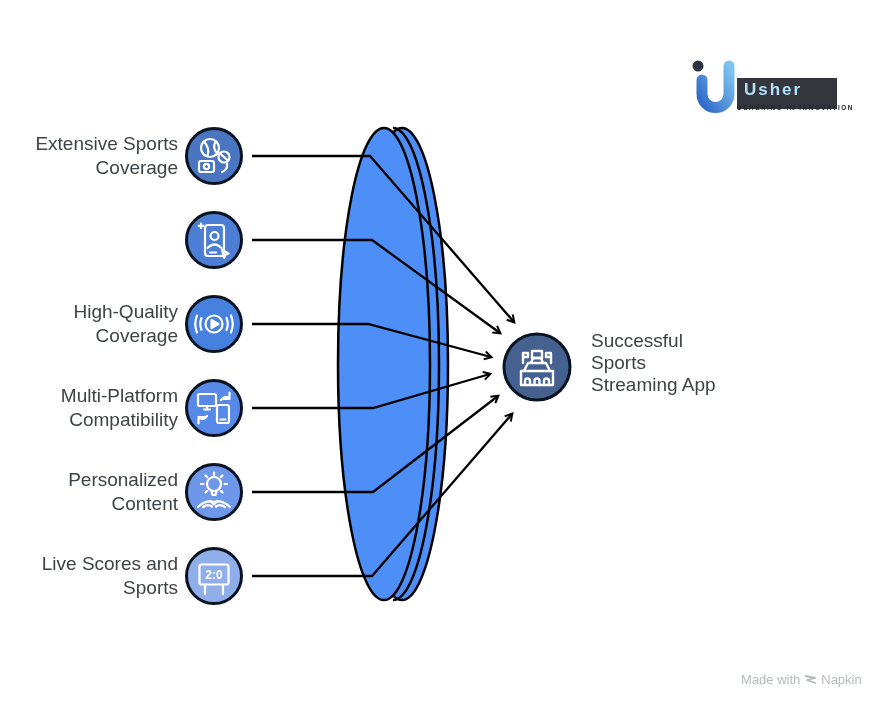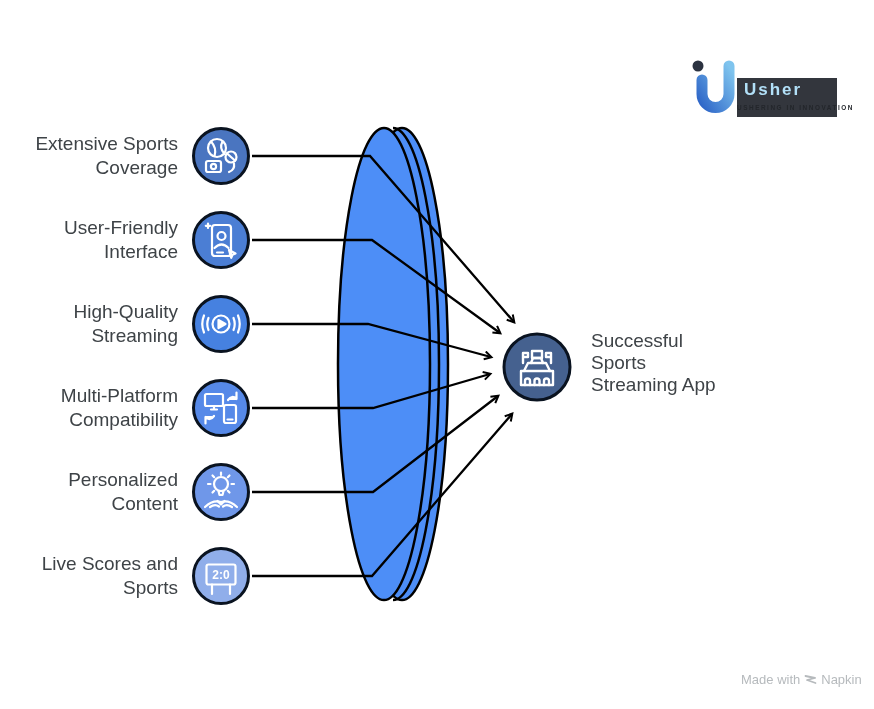--- a/index.html
+++ b/index.html
@@ -8,37 +8,37 @@
     font-family:"Liberation Sans",sans-serif;overflow:hidden;
   }
   
   #diagram-svg{position:absolute;left:0;top:0;}
   
   .feature-label{
     position:absolute;left:20px;width:158px;height:48px;
     text-align:right;font-size:19px;line-height:24px;color:#3e4347;
     display:flex;flex-direction:column;justify-content:center;align-items:flex-start;
   }
-  .feature-icon{position:absolute;width:60px;height:60px;left:191px;}
+  .feature-icon{position:absolute;width:60px;height:60px;left:184px;}
   .feature-icon svg{display:block;}
   
   .result-icon{position:absolute;left:501px;top:331px;width:72px;height:72px;}
   .result-label{
     position:absolute;left:591px;top:330px;width:140px;
     font-size:19px;line-height:22px;color:#3e4347;
   }
   
   #logo{position:absolute;left:690px;top:54px;width:150px;height:62px;}
   #logo-mark{position:absolute;left:0;top:2px;}
   #logo-idea{
     position:absolute;left:50px;top:2px;font-size:18px;font-weight:bold;
     color:#4e93d6;letter-spacing:2.5px;margin-top:33px;
   }
   #logo-usher{
-    position:absolute;left:47px;top:24px;width:93px;height:39px;background:#33363d;
+    position:absolute;left:47px;top:24px;width:93px;height:31px;background:#33363d;
     color:#b2e0f8;font-size:17px;font-weight:bold;letter-spacing:2px;
     padding-left:7px;line-height:23px;
   }
   #logo-tagline{
     position:absolute;left:47px;top:50px;width:100px;font-size:6.4px;font-weight:bold;
     letter-spacing:1.55px;color:#23262b;white-space:nowrap;
   }
   
   #footer{
     position:absolute;left:741px;top:672px;display:flex;align-items:center;gap:4px;
@@ -85,39 +85,36 @@
         <path d="M31.5,15.5 Q28,22 33.5,28"></path>
         <circle cx="40" cy="31" r="5.5"></circle>
         <path d="M36,27.5 L44,34.5"></path>
         <rect x="15" y="35" width="15" height="11" rx="2"></rect>
         <circle cx="22.5" cy="40.5" r="2.6"></circle>
         <path d="M38,46 Q44,44 43,37.5"></path>
       </g>
     </svg>
   </div>
 
-  <div class="feature-label" style="top:216px">
-      <span>User-Friendly Interface</span>
-    </div>
   <div class="feature-icon" style="top:210px">
     <svg width="60" height="60" viewBox="0 0 60 60">
       <circle cx="30" cy="30" r="27.5" stroke="#0a1320" stroke-width="3" fill="#4b7ed4"></circle>
       <g fill="none" stroke="#fff" stroke-width="2.2" stroke-linecap="round" stroke-linejoin="round">
         <rect x="21" y="15" width="19" height="31" rx="3"></rect>
         <circle cx="30.5" cy="26" r="4"></circle>
         <path d="M23.5,38 Q30.5,31 37.5,38"></path>
         <path d="M26,42.5 H32"></path>
         <path d="M17,13.5 V18 M14.8,15.8 H19.2"></path>
         <path d="M38,40 L44.5,43.5 L41.5,44.8 L40.2,47.8 Z"></path>
       </g>
     </svg>
   </div>
 
   <div class="feature-label" style="top:300px">
-      <span>High-Quality Streaming</span>
+      <span>High-Quality Coverage</span>
     </div>
   <div class="feature-icon" style="top:294px">
     <svg width="60" height="60" viewBox="0 0 60 60">
       <circle cx="30" cy="30" r="27.5" stroke="#0a1320" stroke-width="3" fill="#4681e0"></circle>
       <g fill="none" stroke="#fff" stroke-width="2.2" stroke-linecap="round" stroke-linejoin="round">
         <circle cx="30" cy="30" r="8.5"></circle>
         <path d="M27.5,26 L34.5,30 L27.5,34 Z" fill="#fff"></path>
         <path d="M17.5,24 Q15,30 17.5,36"></path>
         <path d="M13,21.5 Q9.5,30 13,38.5"></path>
         <path d="M42.5,24 Q45,30 42.5,36"></path>

